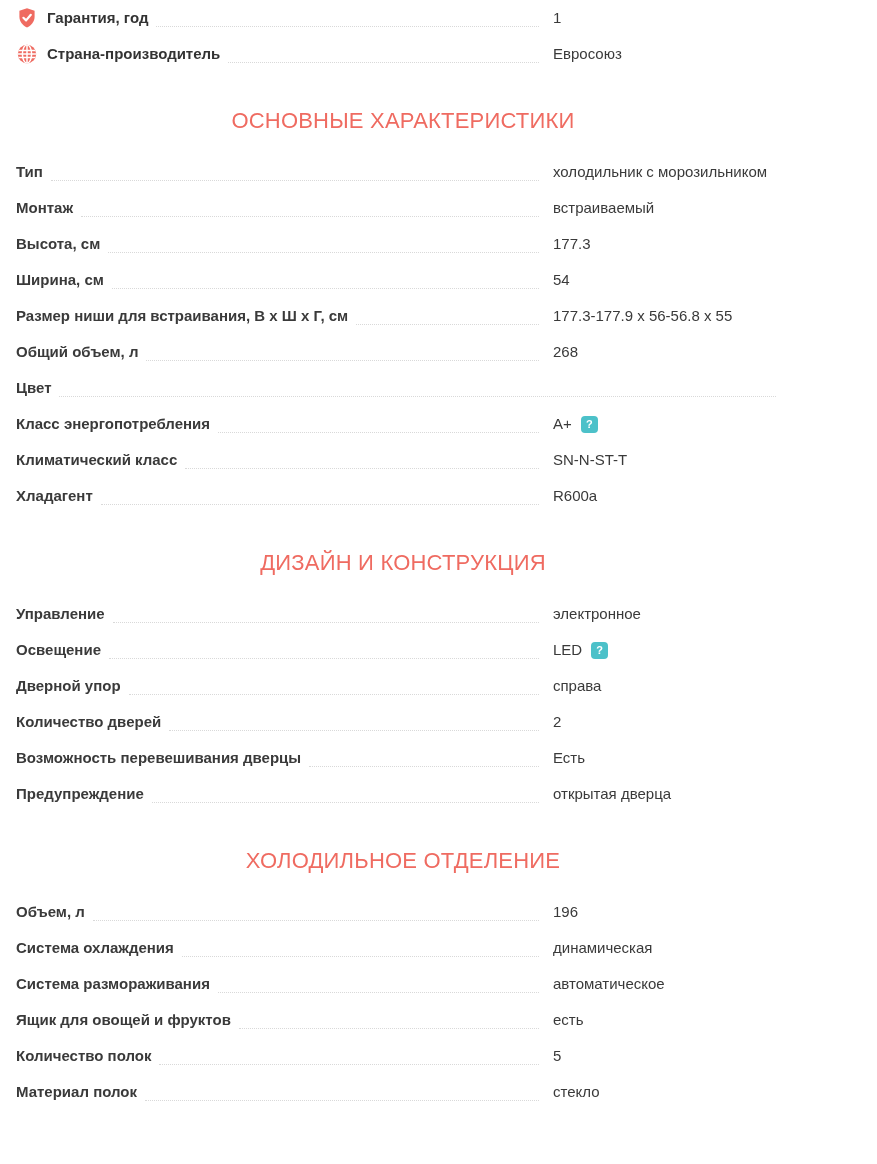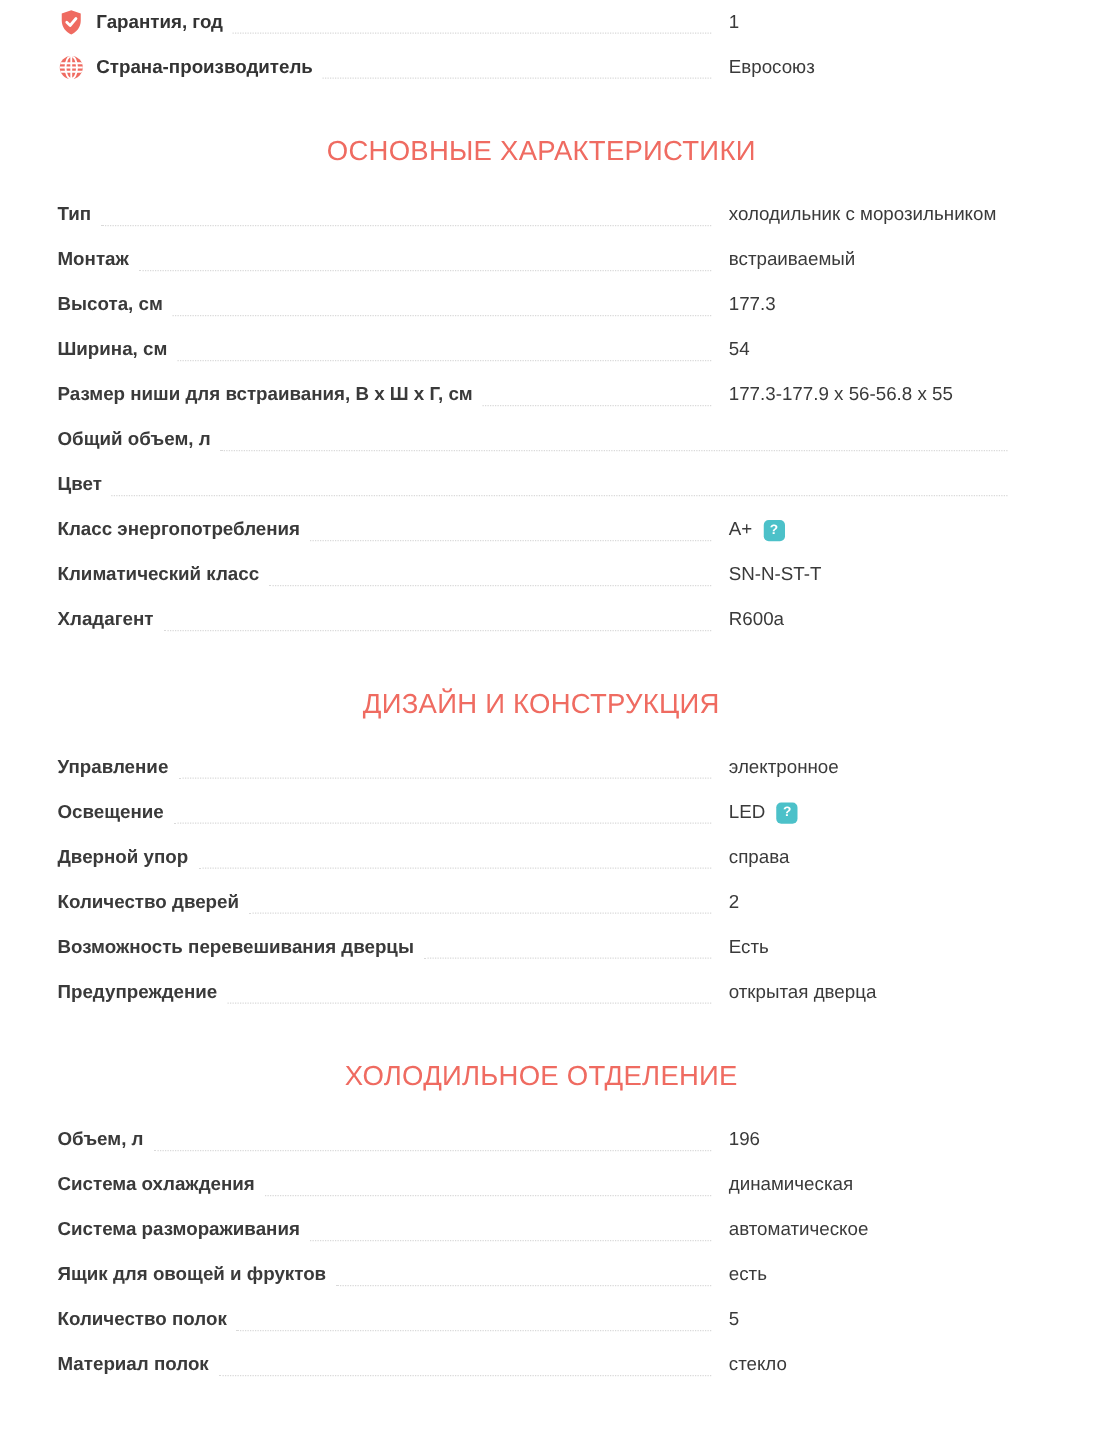--- a/index.html
+++ b/index.html
@@ -10,21 +10,21 @@
   }
   * { box-sizing: border-box; }
   html, body {
     margin: 0; padding: 0;
     width: 877px; height: 1164px;
     background: #ffffff;
     font-family: "Liberation Sans", sans-serif;
     color: var(--text);
     overflow: hidden;
   }
-  .page { padding: 0 0 0 16px; width: 790px; margin-left: 30px; }
+  .page { padding: 0 0 0 16px; width: 790px; }
 
   .spec-row {
     display: flex;
     align-items: center;
     height: 36px;
     font-size: 15px;
     line-height: 20px;
   }
   .spec-row .label { white-space: nowrap; flex: 0 0 auto; font-weight: bold; }
   .spec-row.top .label { font-weight: 700; color: #333333; }
@@ -157,20 +157,23 @@
         <div class="spec-row">
           <span class="label">Размер ниши для встраивания, В х Ш х Г, см</span>
           <span class="leader"></span>
           <span class="value">
             <span>177.3-177.9 х 56-56.8 х 55</span>
           </span>
         </div>
         <div class="spec-row">
           <span class="label">Общий объем, л</span>
           <span class="leader"></span>
+          <span class="value">
+            <span>268</span>
+          </span>
         </div>
         <div class="spec-row">
           <span class="label">Цвет</span>
           <span class="leader"></span>
         </div>
         <div class="spec-row">
           <span class="label">Класс энергопотребления</span>
           <span class="leader"></span>
           <span class="value">
             <span>A+</span>

